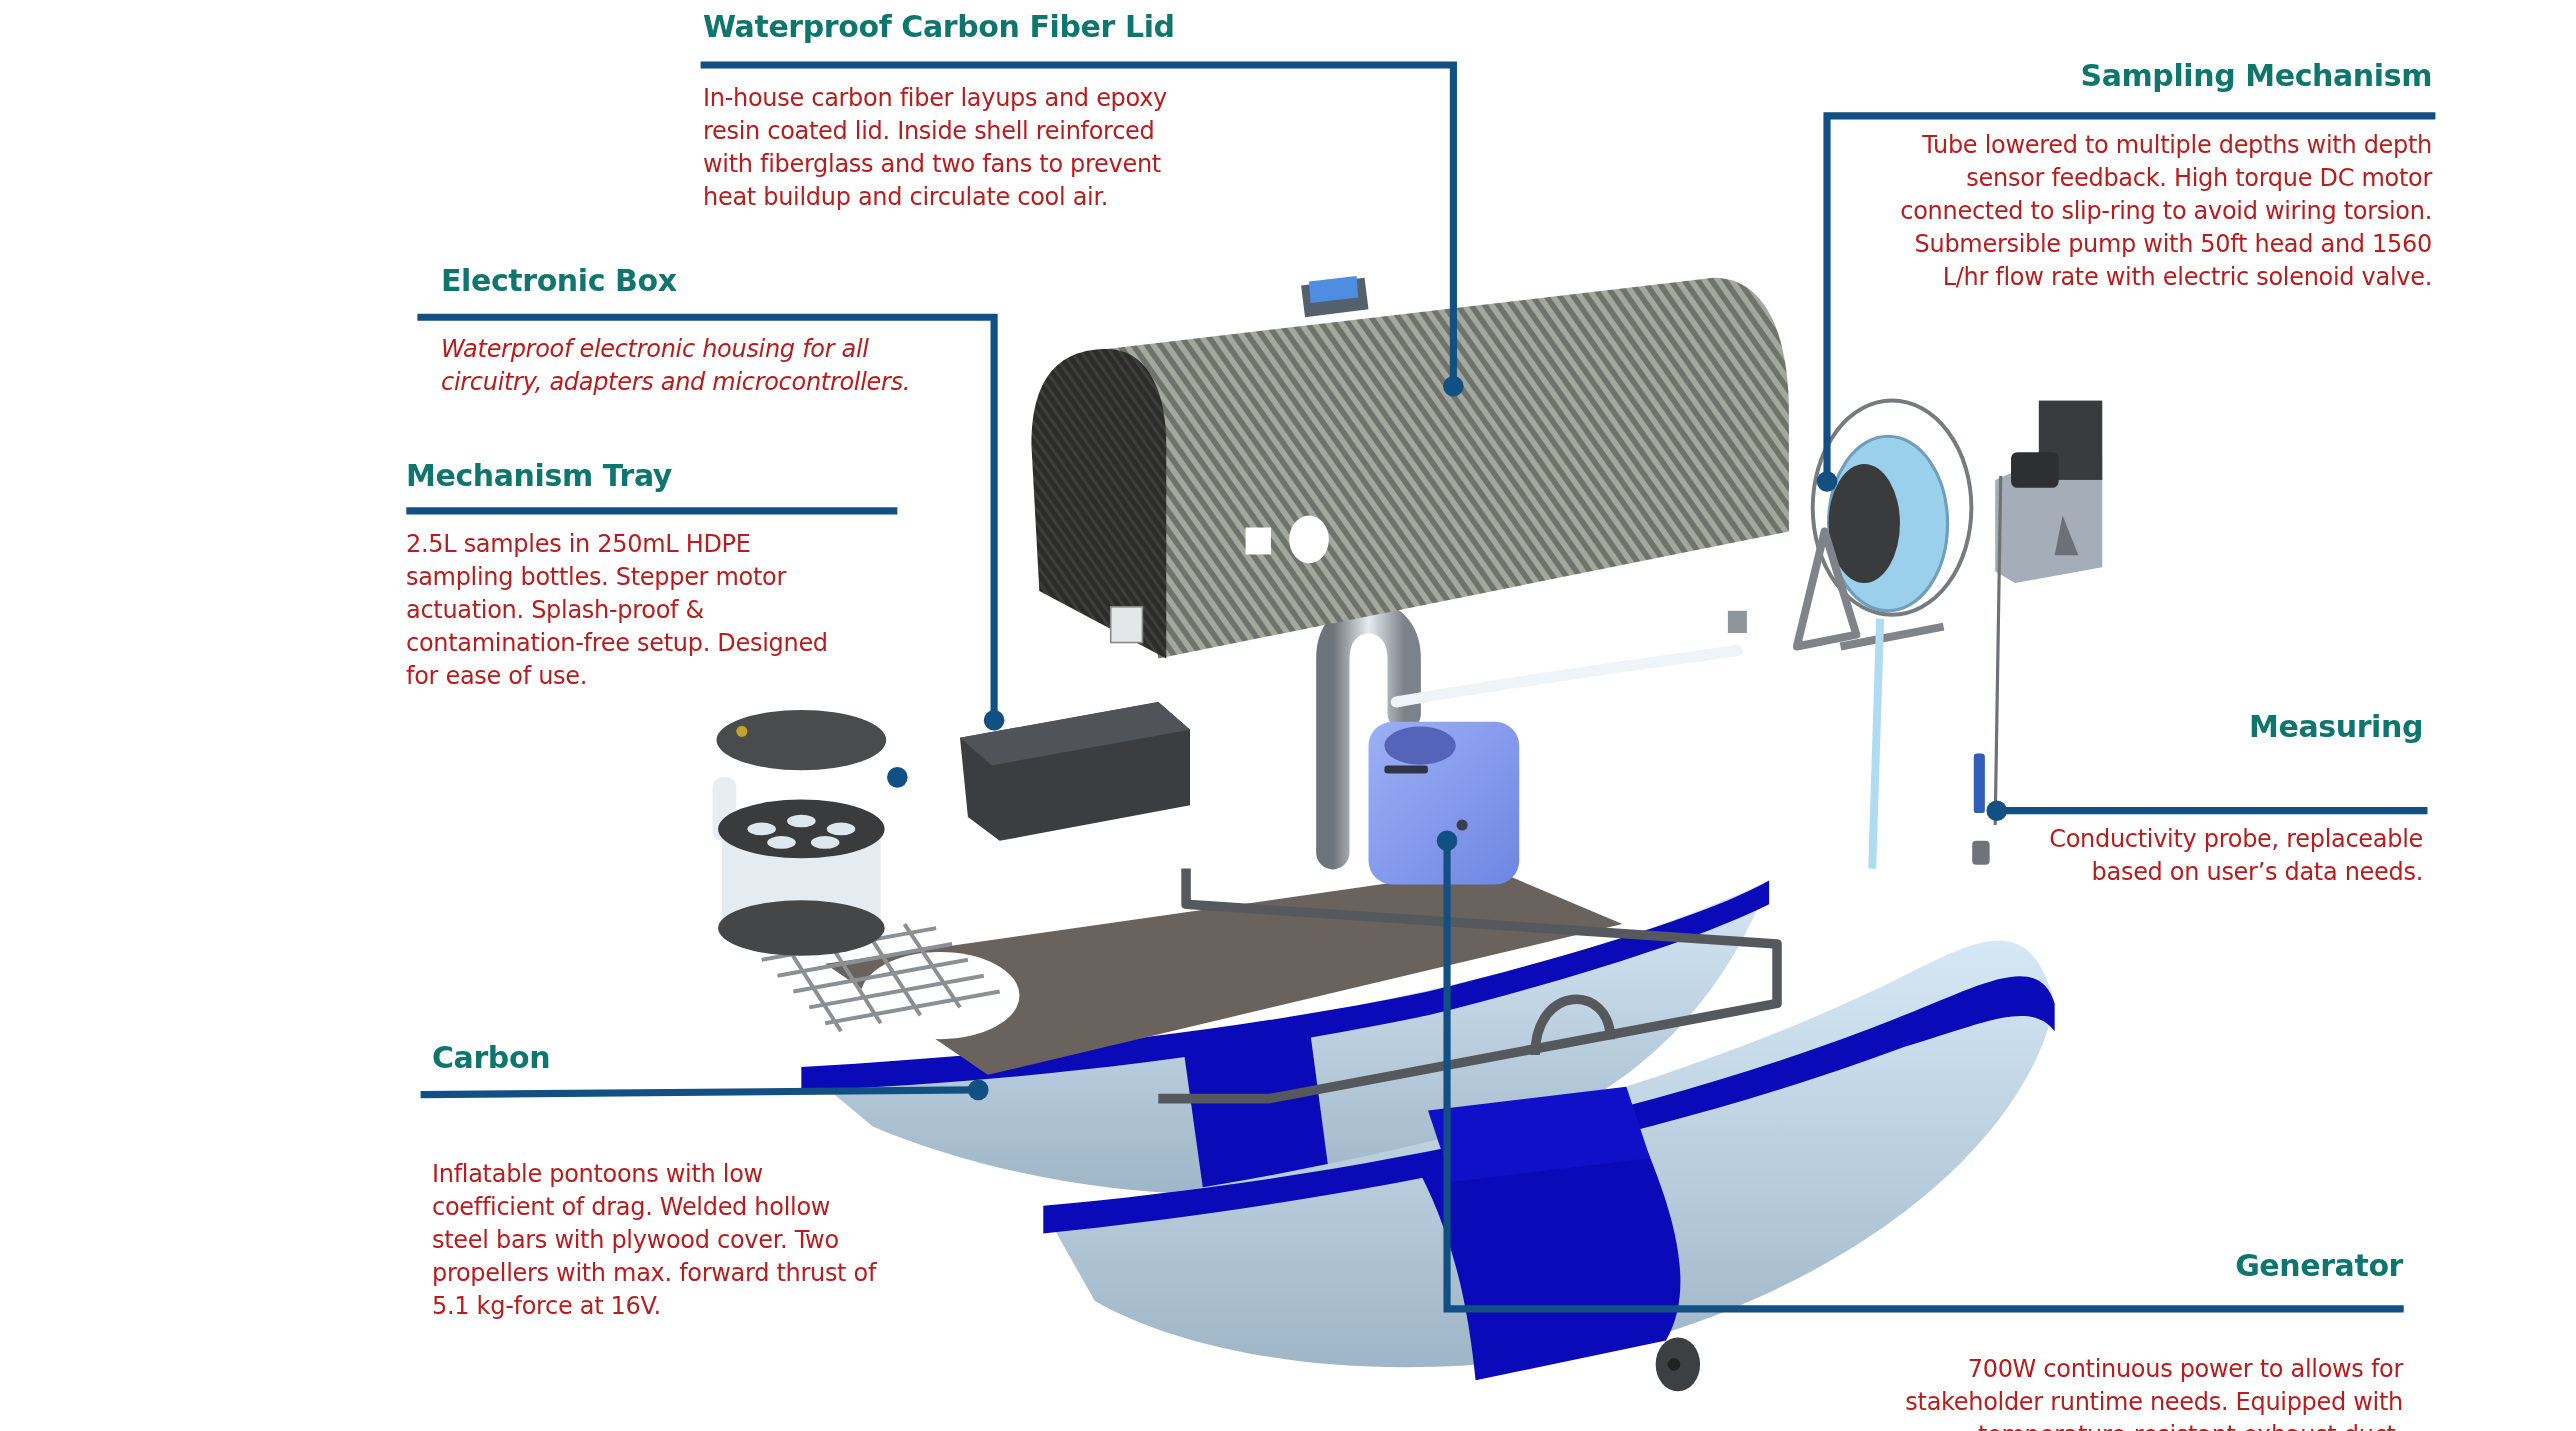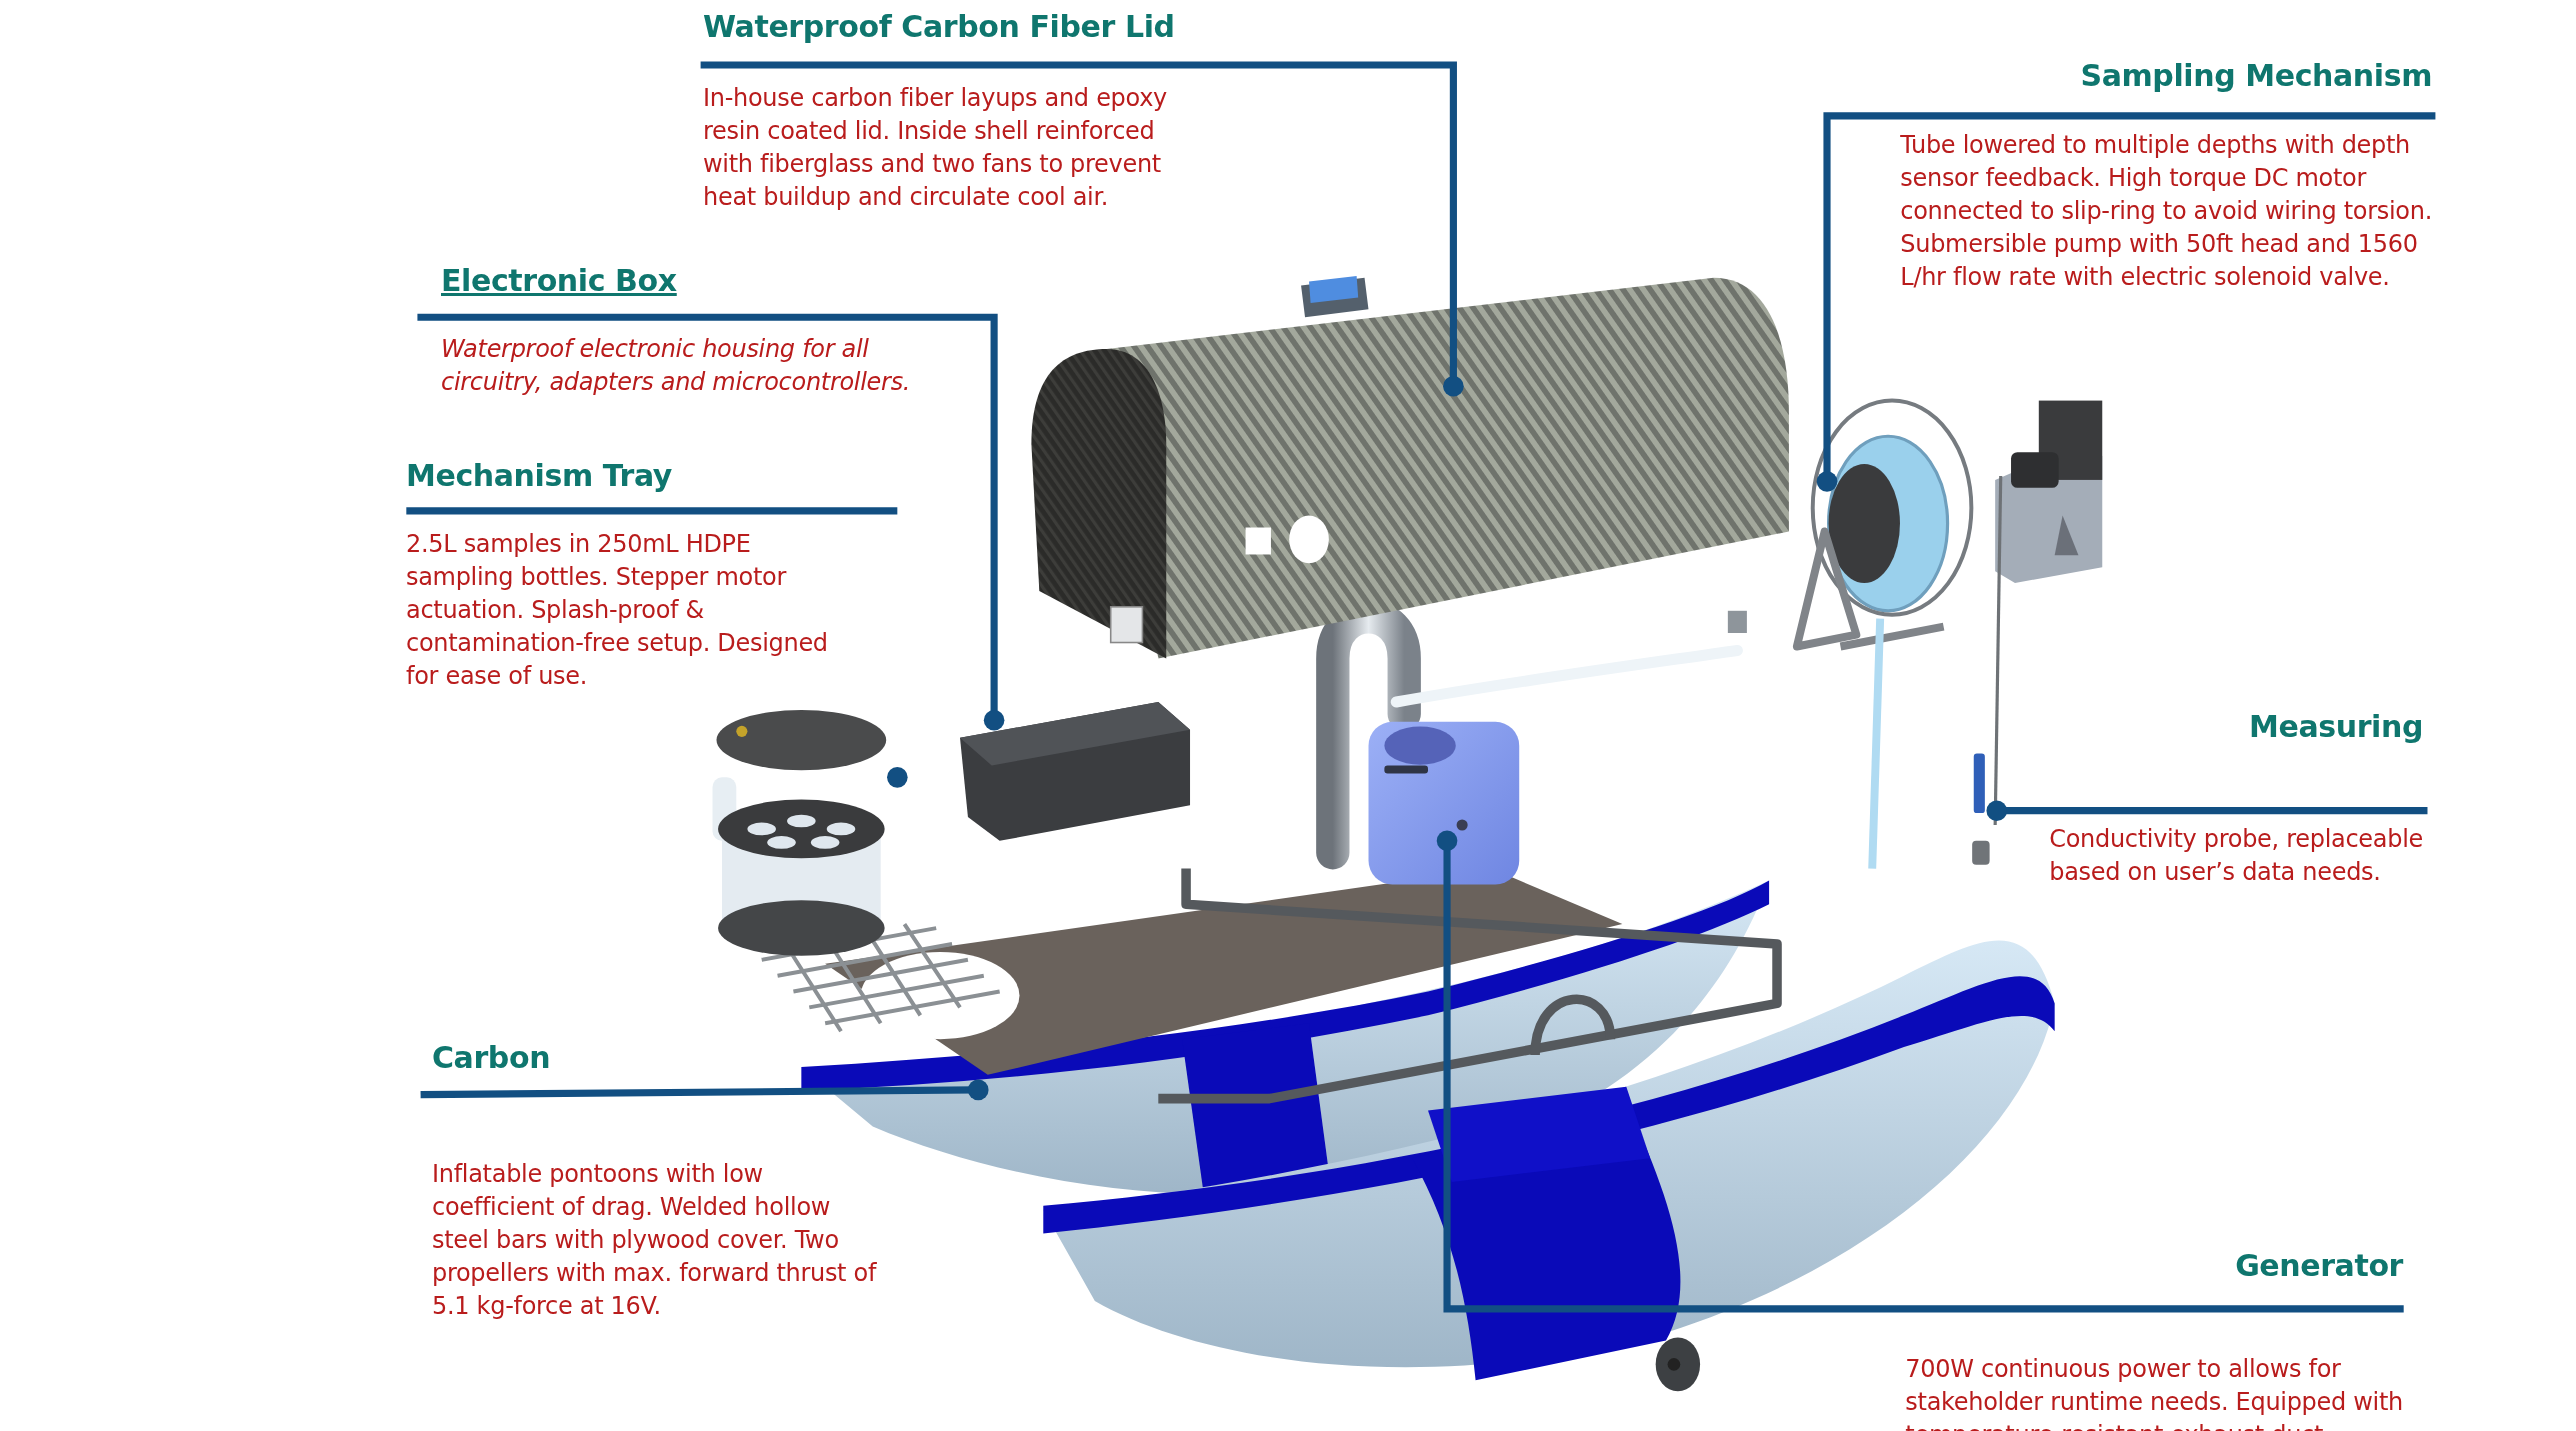--- a/index.html
+++ b/index.html
@@ -3,21 +3,21 @@
 <meta charset="utf-8">
 <style>
   html, body { margin: 0; padding: 0; background: #ffffff; }
   body { width: 2576px; height: 1431px; position: relative; overflow: hidden;
          font-family: "DejaVu Sans", "Liberation Sans", sans-serif; }
   #scene { position: absolute; left: 0; top: 0; width: 2576px; height: 1431px; }
   .callout-title { position: absolute; margin: 0; color: #0f766e; font-weight: bold;
                    font-size: 30px; line-height: 38px; white-space: nowrap; letter-spacing: -0.4px; }
   .callout-body { position: absolute; margin: 0; color: #b91c1c; font-size: 24px; line-height: 33px;
                   white-space: pre-line; letter-spacing: -0.3px; }
-  .right { }
+  .right { text-align: right; }
 </style>
 </head>
 <body>
 
 <svg id="scene" viewBox="0 0 3247 1804" xmlns="http://www.w3.org/2000/svg">
   <defs>
     <pattern id="carbon" width="14" height="14" patternUnits="userSpaceOnUse" patternTransform="rotate(-35)">
       <rect width="14" height="14" fill="#6f736c"></rect>
       <rect width="7" height="14" fill="#a3a89c"></rect>
     </pattern>
@@ -166,21 +166,21 @@
 <div>
   <h2 class="callout-title right" style="right:144px;top:57px;">Sampling Mechanism</h2>
   <p class="callout-body right" style="right:144px;top:129px;">Tube lowered to multiple depths with depth
 sensor feedback. High torque DC motor
 connected to slip-ring to avoid wiring torsion.
 Submersible pump with 50ft head and 1560
 L/hr flow rate with electric solenoid valve.</p>
 </div>
 
 <div>
-  <h2 class="callout-title" style="left:441px;top:262px;text-decoration:underline;">Electronic Box</h2>
+  <h2 class="callout-title" style="left:441px;top:262px;">Electronic Box</h2>
   <p class="callout-body" style="left:441px;top:333px;font-style:italic;">Waterproof electronic housing for all
 circuitry, adapters and microcontrollers.</p>
 </div>
 
 <div>
   <h2 class="callout-title" style="left:406px;top:457px;">Mechanism Tray</h2>
   <p class="callout-body" style="left:406px;top:528px;">2.5L samples in 250mL HDPE
 sampling bottles. Stepper motor
 actuation. Splash-proof &amp;
 contamination-free setup. Designed

